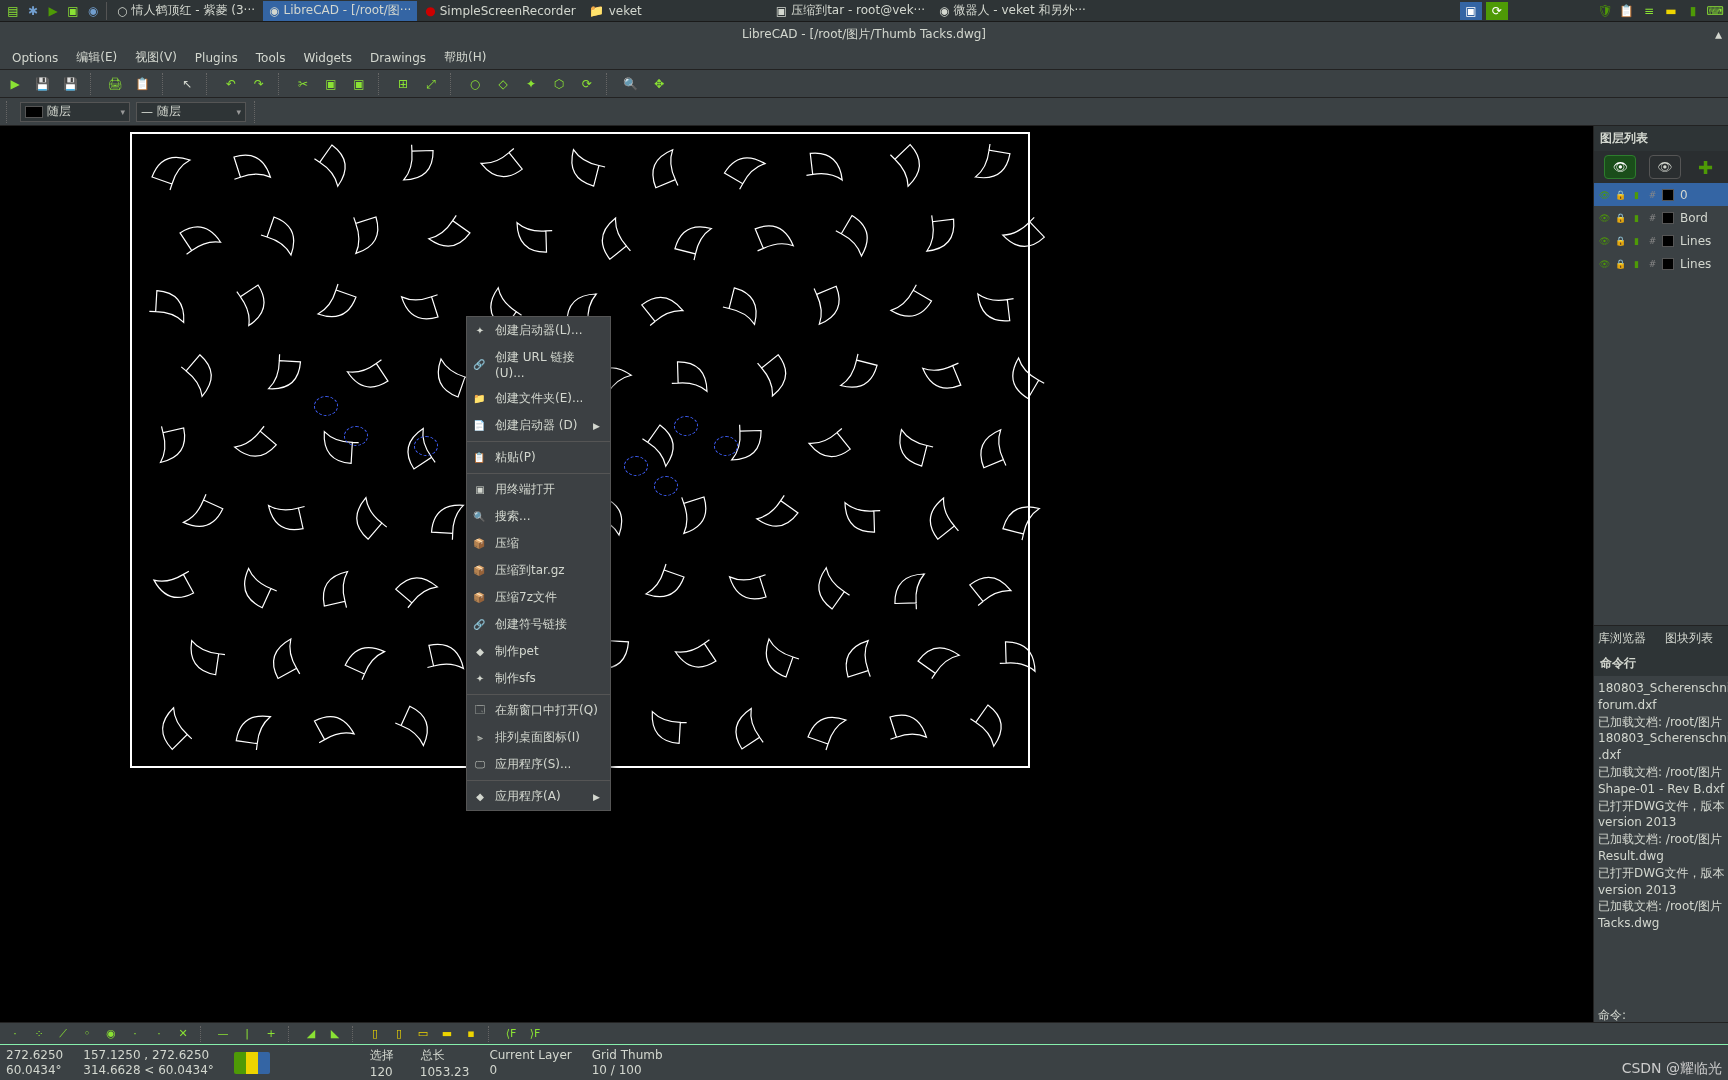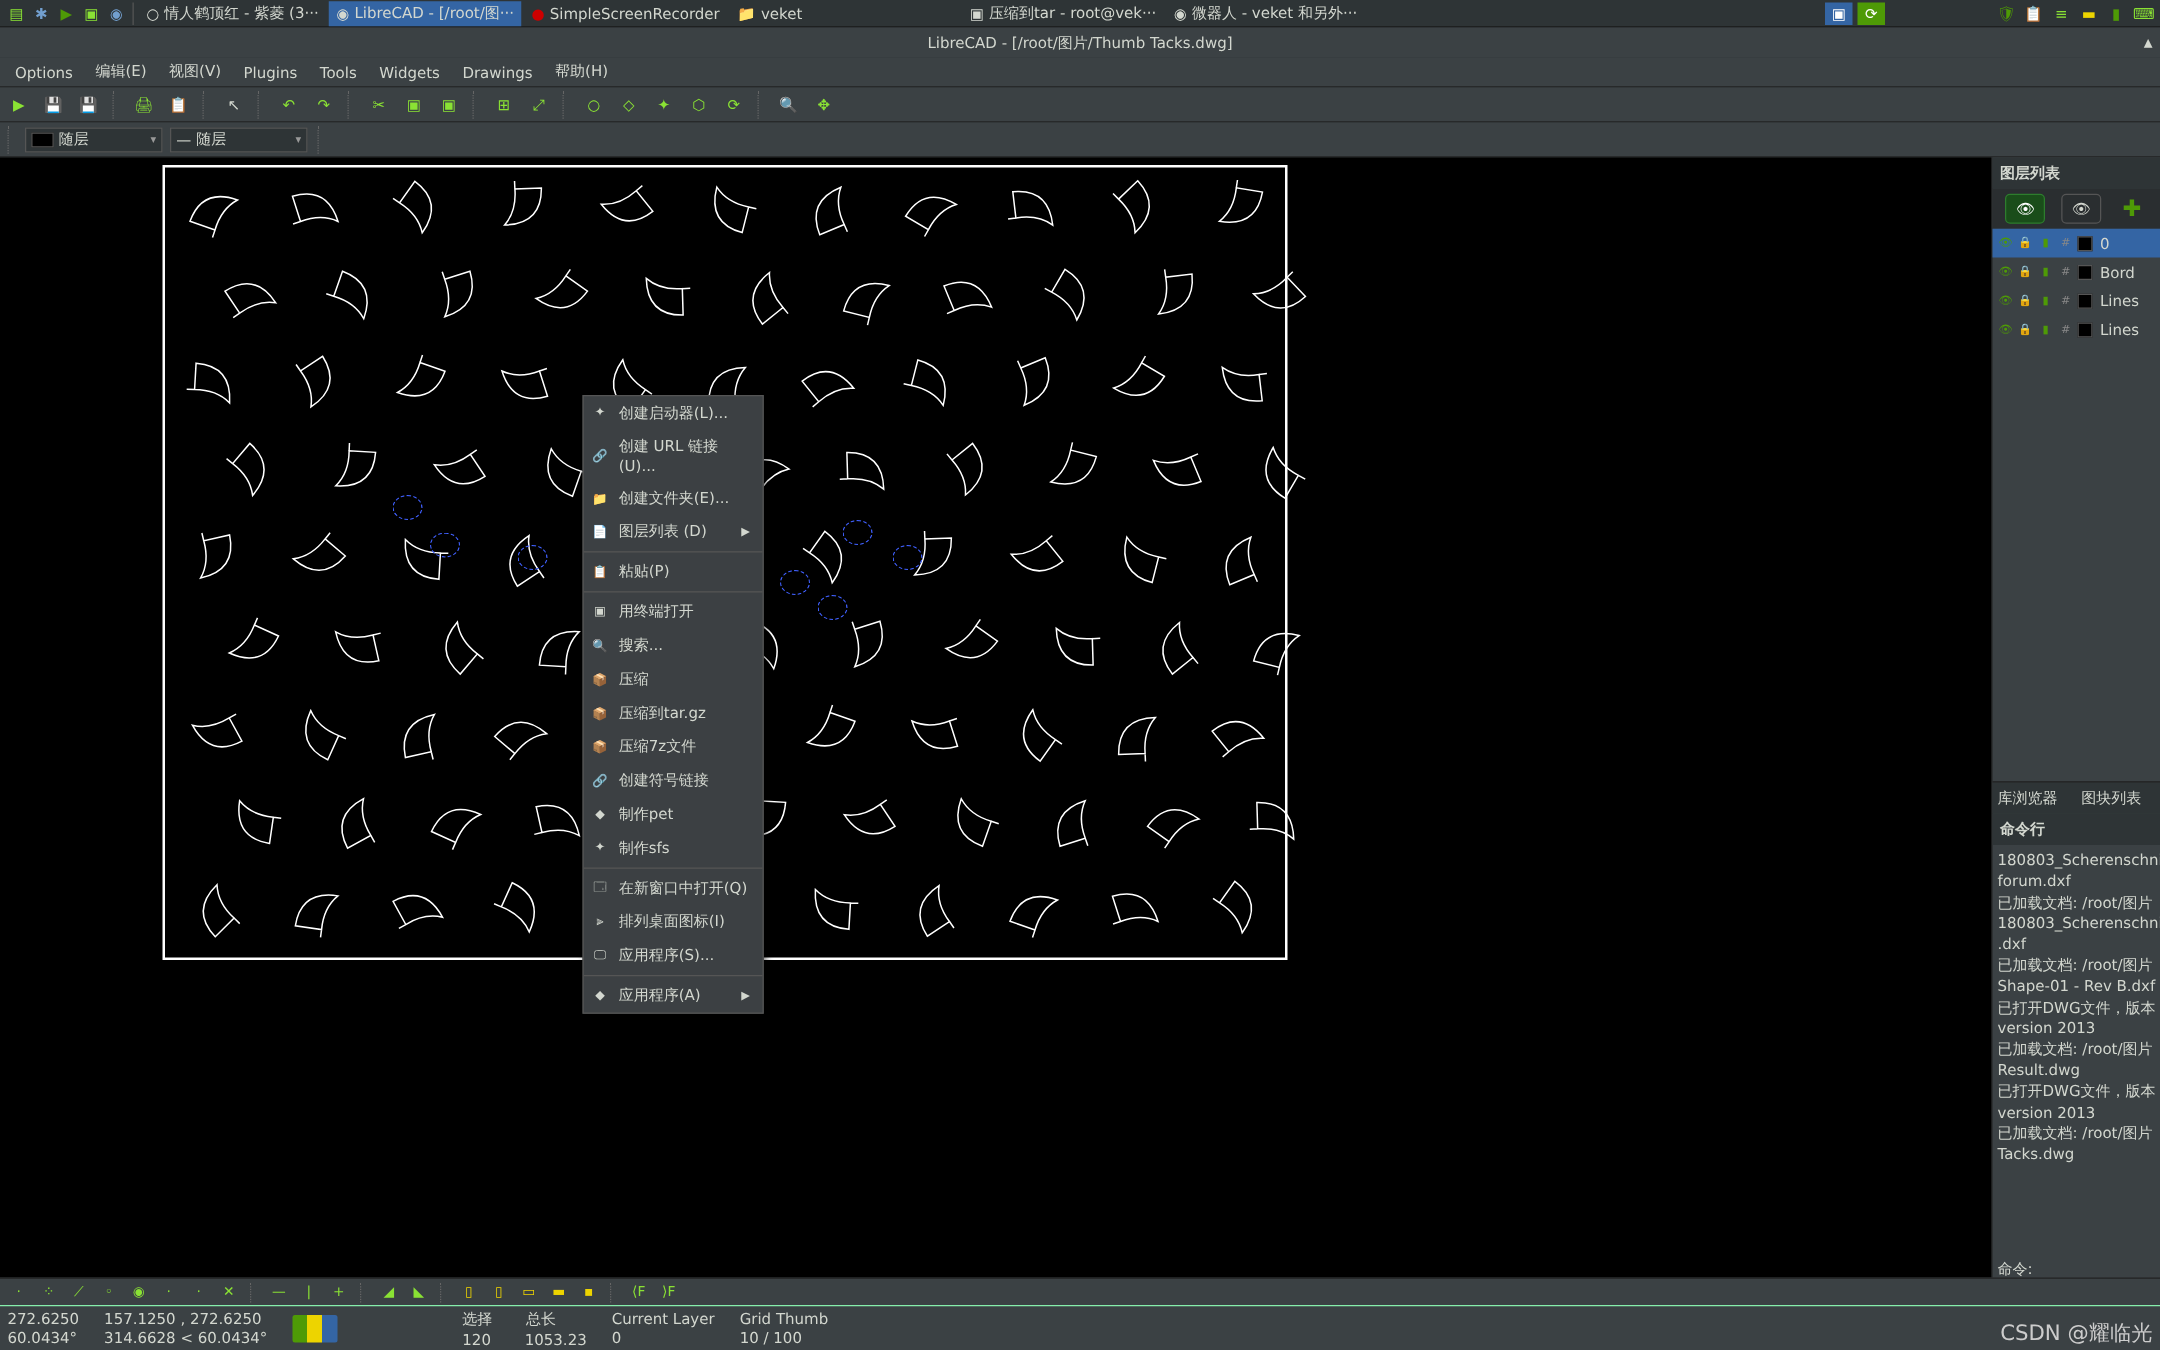--- a/index.html
+++ b/index.html
@@ -74,21 +74,21 @@
 
 .bottom-toolbar { position: absolute; bottom: 36px; left: 0; right: 0; height: 22px; background: #3b4144; display: flex; align-items: center; padding: 0 6px; gap: 6px; border-top: 1px solid #222; }
 .bt-icon { width: 18px; height: 18px; display: inline-flex; align-items: center; justify-content: center; color: #8ae234; font-size: 11px; }
 .bt-sep { width: 6px; height: 16px; border-left: 1px dotted #666; margin: 0 2px; }
 
 
 .statusbar { position: absolute; bottom: 0; left: 0; right: 0; height: 36px; background: #3b4144; display: flex; align-items: center; padding: 0 6px; gap: 20px; border-top: 1px solid #86efac; }
 .status-cell { display: flex; flex-direction: column; gap: 1px; color: #d3d7cf; font-size: 11px; }
 .status-label-row { display: flex; gap: 27px; }
 .status-icon { width: 36px; height: 22px; background: linear-gradient(90deg,#4e9a06 33%,#edd400 33%,#edd400 66%,#3465a4 66%); border-radius: 2px; }
-.watermark { position: absolute; right: 6px; bottom: 2px; color: #ccc; font-size: 17px; }
+.watermark { position: absolute; right: 6px; bottom: 2px; color: #ccc; font-size: 14px; }
 </style>
 </head>
 <body>
 
 <div class="taskbar">
   <div class="taskbar-left">
     <span class="tb-icon">▤</span>
     <span class="tb-icon" style="color:#729fcf;">✱</span>
     <span class="tb-icon" style="color:#4e9a06;">▶</span>
     <span class="tb-icon">▣</span>
@@ -509,21 +509,21 @@
         <div class="ctx-item">
           <span class="ctx-icon">🔗</span>
           <span>创建 URL 链接(U)...</span>
         </div>
         <div class="ctx-item">
           <span class="ctx-icon">📁</span>
           <span>创建文件夹(E)...</span>
         </div>
         <div class="ctx-item">
           <span class="ctx-icon">📄</span>
-          <span>图层列表 (D)</span>
+          <span>创建启动器 (D)</span>
           <span class="ctx-arrow">▶</span>
         </div>
         <div class="ctx-sep"></div>
         <div class="ctx-item">
           <span class="ctx-icon">📋</span>
           <span>粘贴(P)</span>
         </div>
         <div class="ctx-sep"></div>
         <div class="ctx-item">
           <span class="ctx-icon">▣</span>

